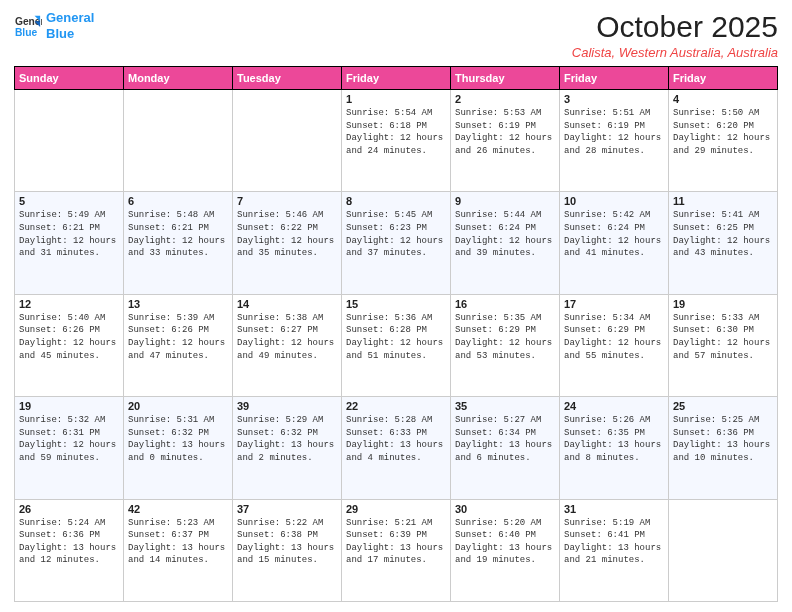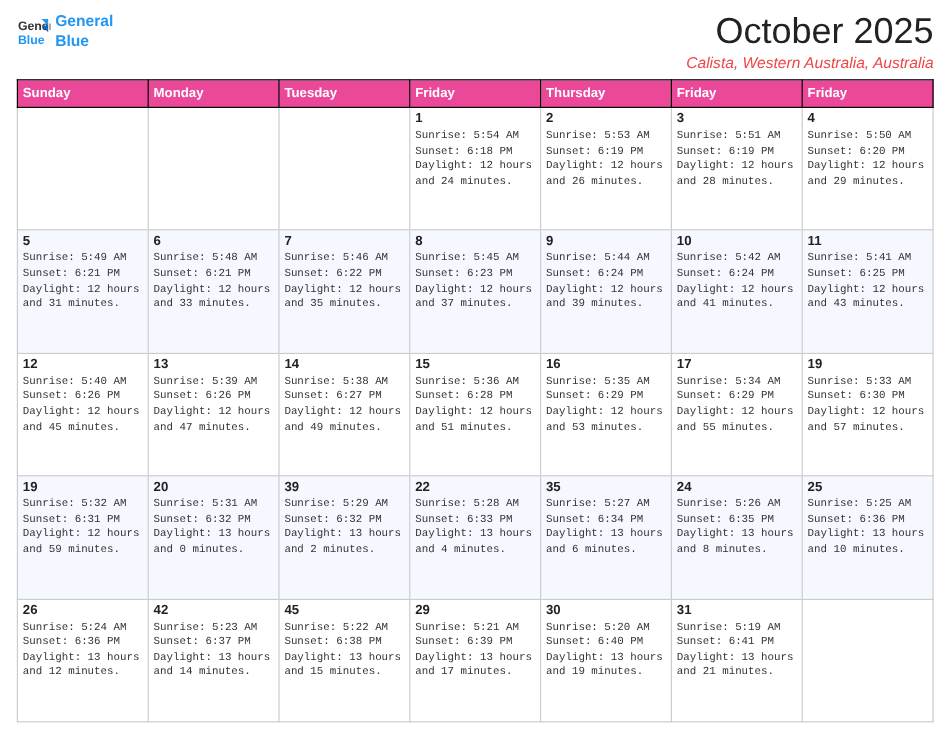--- a/index.html
+++ b/index.html
@@ -261,21 +261,21 @@
         <tr>
           <td>
             <span class="day-number">26</span>
             <div class="day-info">Sunrise: 5:24 AM<br>Sunset: 6:36 PM<br>Daylight: 13 hours and 12 minutes.</div>
           </td>
           <td>
             <span class="day-number">42</span>
             <div class="day-info">Sunrise: 5:23 AM<br>Sunset: 6:37 PM<br>Daylight: 13 hours and 14 minutes.</div>
           </td>
           <td>
-            <span class="day-number">45</span>
+            <span class="day-number">37</span>
             <div class="day-info">Sunrise: 5:22 AM<br>Sunset: 6:38 PM<br>Daylight: 13 hours and 15 minutes.</div>
           </td>
           <td>
             <span class="day-number">29</span>
             <div class="day-info">Sunrise: 5:21 AM<br>Sunset: 6:39 PM<br>Daylight: 13 hours and 17 minutes.</div>
           </td>
           <td>
             <span class="day-number">30</span>
             <div class="day-info">Sunrise: 5:20 AM<br>Sunset: 6:40 PM<br>Daylight: 13 hours and 19 minutes.</div>
           </td>

